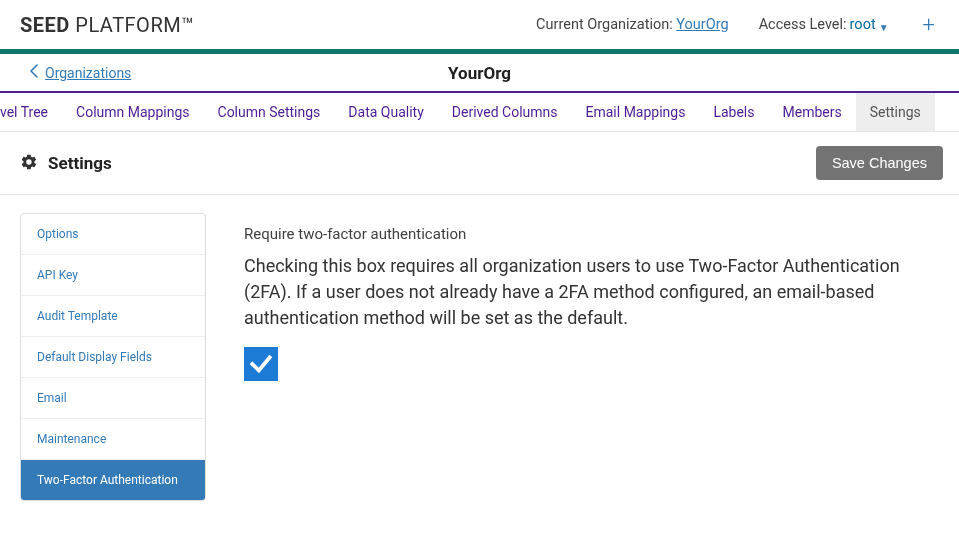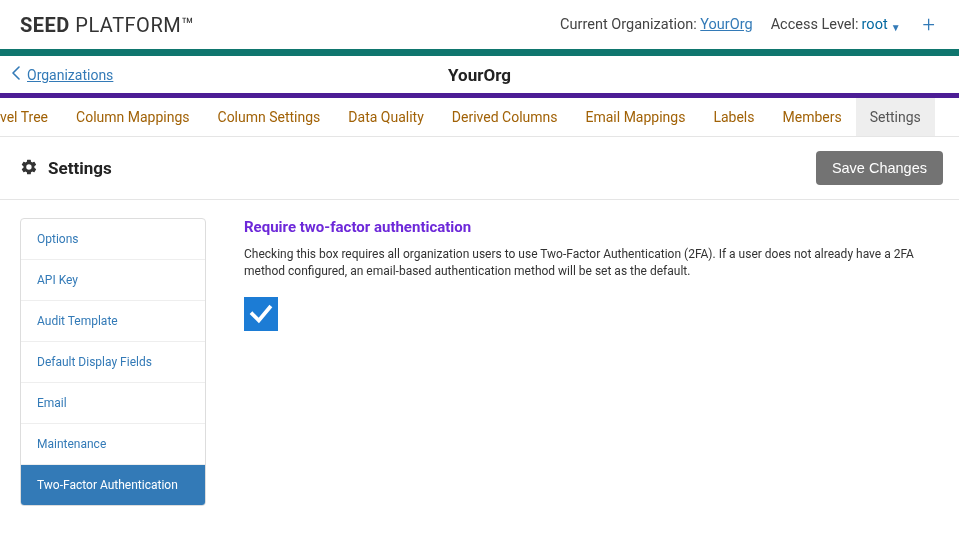--- a/index.html
+++ b/index.html
@@ -1,43 +1,43 @@
 <!DOCTYPE html>
 <html><head>
 <meta charset="utf-8">
 <style>
 * { box-sizing: border-box; margin: 0; padding: 0; }
 body { font-family: -apple-system, BlinkMacSystemFont, "Segoe UI", Roboto, "Helvetica Neue", Arial, sans-serif; font-size: 14px; color: #333; background: #fff; width: 959px; }
-.topbar { display: flex; align-items: center; justify-content: space-between; padding: 12px 20px; border-bottom: 7px solid #0f766e; }
+.topbar { display: flex; align-items: center; justify-content: space-between; padding: 12px 20px; border-bottom: 5px solid #0f766e; }
 .brand { font-size: 20px; font-weight: 400; color: #333; letter-spacing: 0.5px; }
 .brand-bold { font-weight: 700; }
-.top-right { display: flex; align-items: center; gap: 18px; font-size: 14.5px; color: #444; }
+.top-right { display: flex; align-items: center; gap: 30px; font-size: 14.5px; color: #444; }
 .org-link { color: #337ab7; }
 .access-level { display: inline-flex; align-items: flex-end; gap: 3px; }
 .access-level-value { color: #0369a1; }
 .plus-icon { color: #337ab7; font-size: 22px; font-weight: 300; cursor: pointer; padding: 0 4px; }
-.subheader { position: relative; display: flex; align-items: center; padding: 10px 12px; border-bottom: 5px solid #4c1d95; }
+.subheader { position: relative; display: flex; align-items: center; padding: 10px 30px; border-bottom: 2px solid #4c1d95; }
 .back-link { display: inline-flex; align-items: center; gap: 6px; color: #337ab7; cursor: pointer; font-size: 14px; }
 .sub-title { position: absolute; left: 50%; transform: translateX(-50%); font-weight: 700; font-size: 17px; color: #222; }
 .tabbar { display: flex; align-items: center; border-bottom: 1px solid #e5e5e5; padding: 0 0 0 0; overflow: hidden; }
-.tab { padding: 11px 14px; color: #a16207; cursor: pointer; white-space: nowrap; font-size: 14px; }
+.tab { padding: 11px 14px; color: #4c1d95; cursor: pointer; white-space: nowrap; font-size: 14px; }
 .tab:first-child { padding-left: 0; }
 .tab.active { background: #eee; color: #555; }
 .page-header { display: flex; align-items: center; justify-content: space-between; padding: 14px 16px 14px 20px; border-bottom: 1px solid #e5e5e5; }
 .page-header-left { display: flex; align-items: center; gap: 10px; }
 .page-title { font-size: 17px; font-weight: 700; color: #222; }
 .save-btn { background: #737373; color: #fff; border: none; border-radius: 4px; padding: 9px 16px; font-size: 14.5px; cursor: pointer; }
 .content { display: flex; padding: 18px 20px; gap: 38px; align-items: flex-start; }
 .side-nav { width: 186px; border: 1px solid #ddd; border-radius: 4px; overflow: hidden; }
 .side-item { padding: 13px 16px; color: #337ab7; cursor: pointer; font-size: 12px; border-bottom: 1px solid #eee; }
 .side-item:last-child { border-bottom: none; }
 .side-item.active { background: #337ab7; color: #fff; }
 .main-panel { flex: 1; }
-.section-title { font-weight: 700; font-size: 15px; color: #6d28d9; margin-bottom: 10px; }
-.section-desc { font-size: 12px; color: #333; line-height: 1.45; margin-bottom: 16px; max-width: 680px; }
+.section-title { font-weight: 400; font-size: 15px; color: #404040; margin-bottom: 10px; margin-top: 12px; }
+.section-desc { font-size: 18px; color: #333; line-height: 1.45; margin-bottom: 16px; max-width: 680px; }
 .big-checkbox { width: 34px; height: 34px; background: #1c7cd5; display: flex; align-items: center; justify-content: center; cursor: pointer; }
 .big-checkbox svg { width: 26px; height: 26px; }
 .chevron-left { display:inline-block; }
 .gears-icon svg { width: 18px; height: 18px; }
 .caret-down { font-size: 10px; color: #337ab7; }
 </style>
 </head>
 <body>
 
 <div class="topbar">

